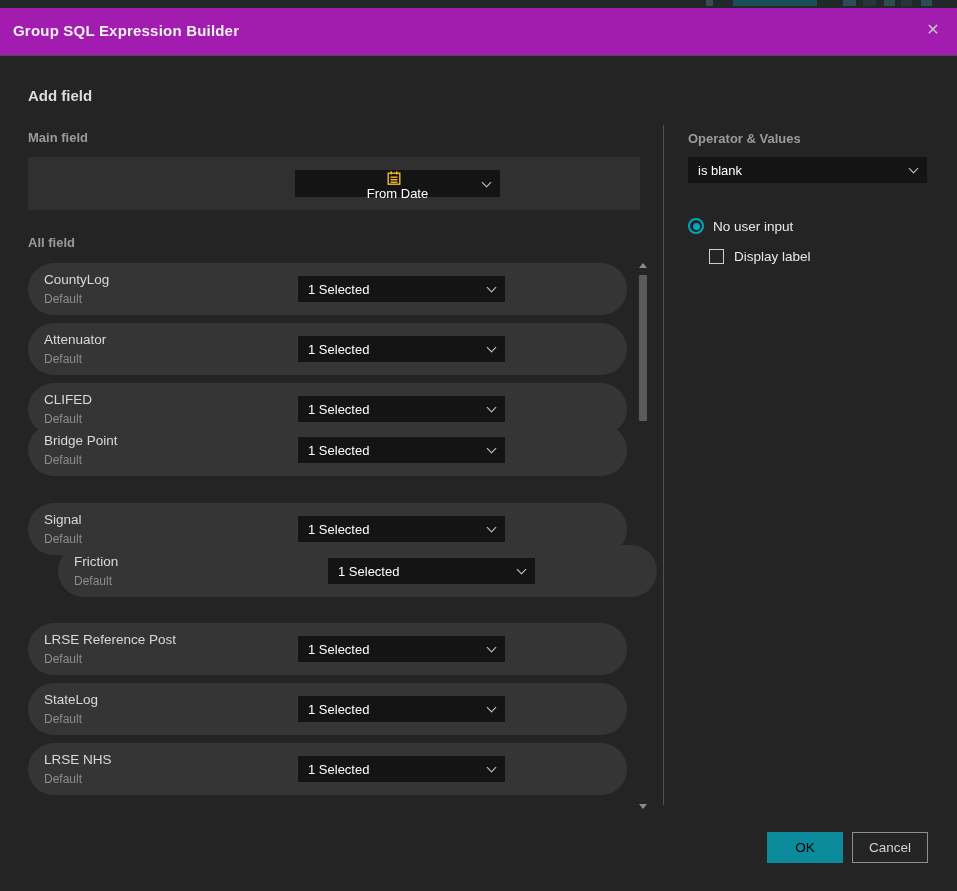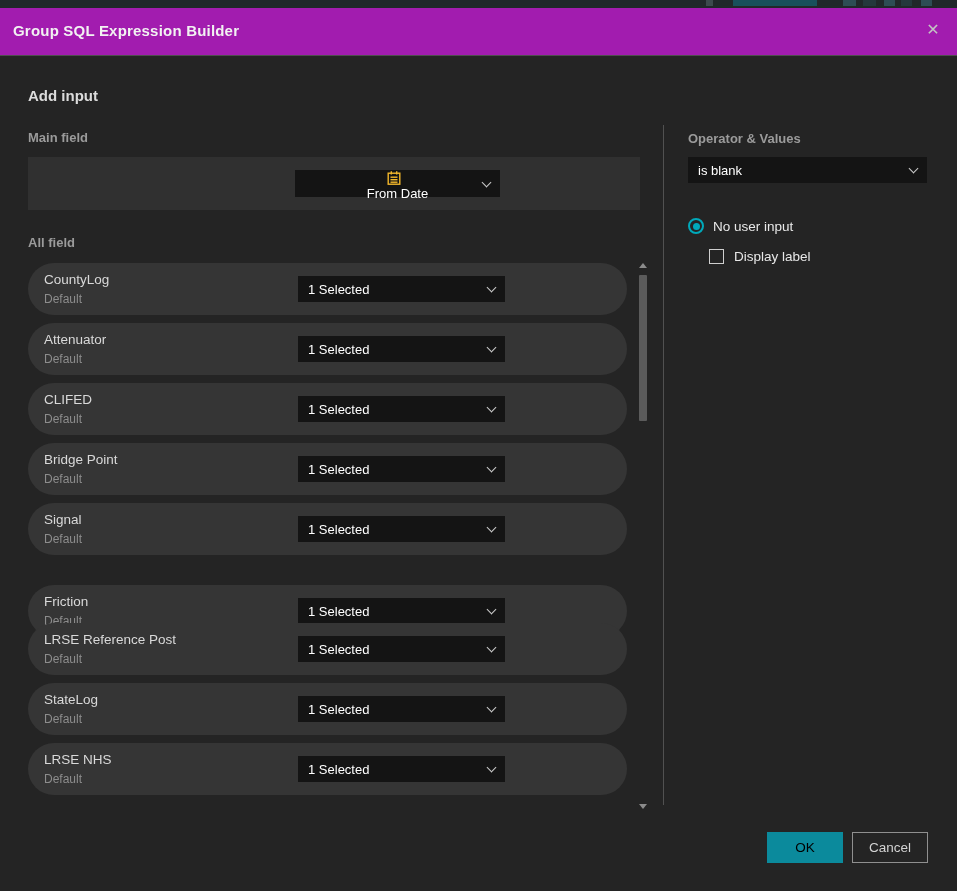--- a/index.html
+++ b/index.html
@@ -132,21 +132,21 @@
   <span class="frag" style="left:921px; width:11px; background:#2d4d54;"></span>
 </div>
 
 <div class="dialog">
 
   <div class="dlg-header">
     <span class="dlg-title">Group SQL Expression Builder</span>
     <span class="dlg-close">✕</span>
   </div>
 
-  <div class="section-heading">Add input</div>
+  <div class="section-heading">Add field</div>
 
   <div class="group-label" style="left:28px; top:122px;">Main field</div>
   <div class="main-panel">
     <div class="select" style="left:267px; top:13px; width:205px; height:27px;flex-direction:column;">
       <span class="cal-icon">
         <svg width="16" height="16" viewBox="0 0 16 16" fill="none" stroke="#f3b72b" stroke-width="1.4">
           <rect x="2.2" y="3.2" width="11.6" height="11"></rect>
           <line x1="5.3" y1="1.2" x2="5.3" y2="4.6"></line>
           <line x1="10.7" y1="1.2" x2="10.7" y2="4.6"></line>
           <line x1="4.5" y1="7.2" x2="11.5" y2="7.2"></line>
@@ -181,39 +181,39 @@
 
   <div class="field-row" style="top: 375px;">
     <span class="fname">CLIFED</span>
     <span class="fsub">Default</span>
     <div class="select">
       <span>1 Selected</span>
       <span class="chev"></span>
     </div>
   </div>
 
-  <div class="field-row" style="top: 435px; padding-left: 36px;">
+  <div class="field-row" style="top: 416px; padding-left: 36px;">
     <span class="fname">Bridge Point</span>
     <span class="fsub">Default</span>
     <div class="select">
       <span>1 Selected</span>
       <span class="chev"></span>
     </div>
   </div>
 
   <div class="field-row" style="top: 495px;">
     <span class="fname">Signal</span>
     <span class="fsub">Default</span>
     <div class="select">
       <span>1 Selected</span>
       <span class="chev"></span>
     </div>
   </div>
 
-  <div class="field-row" style="top: 577px;">
+  <div class="field-row" style="top: 537px; margin-left: 30px;">
     <span class="fname">Friction</span>
     <span class="fsub">Default</span>
     <div class="select">
       <span>1 Selected</span>
       <span class="chev"></span>
     </div>
   </div>
 
   <div class="field-row" style="top: 615px;">
     <span class="fname">LRSE Reference Post</span>

